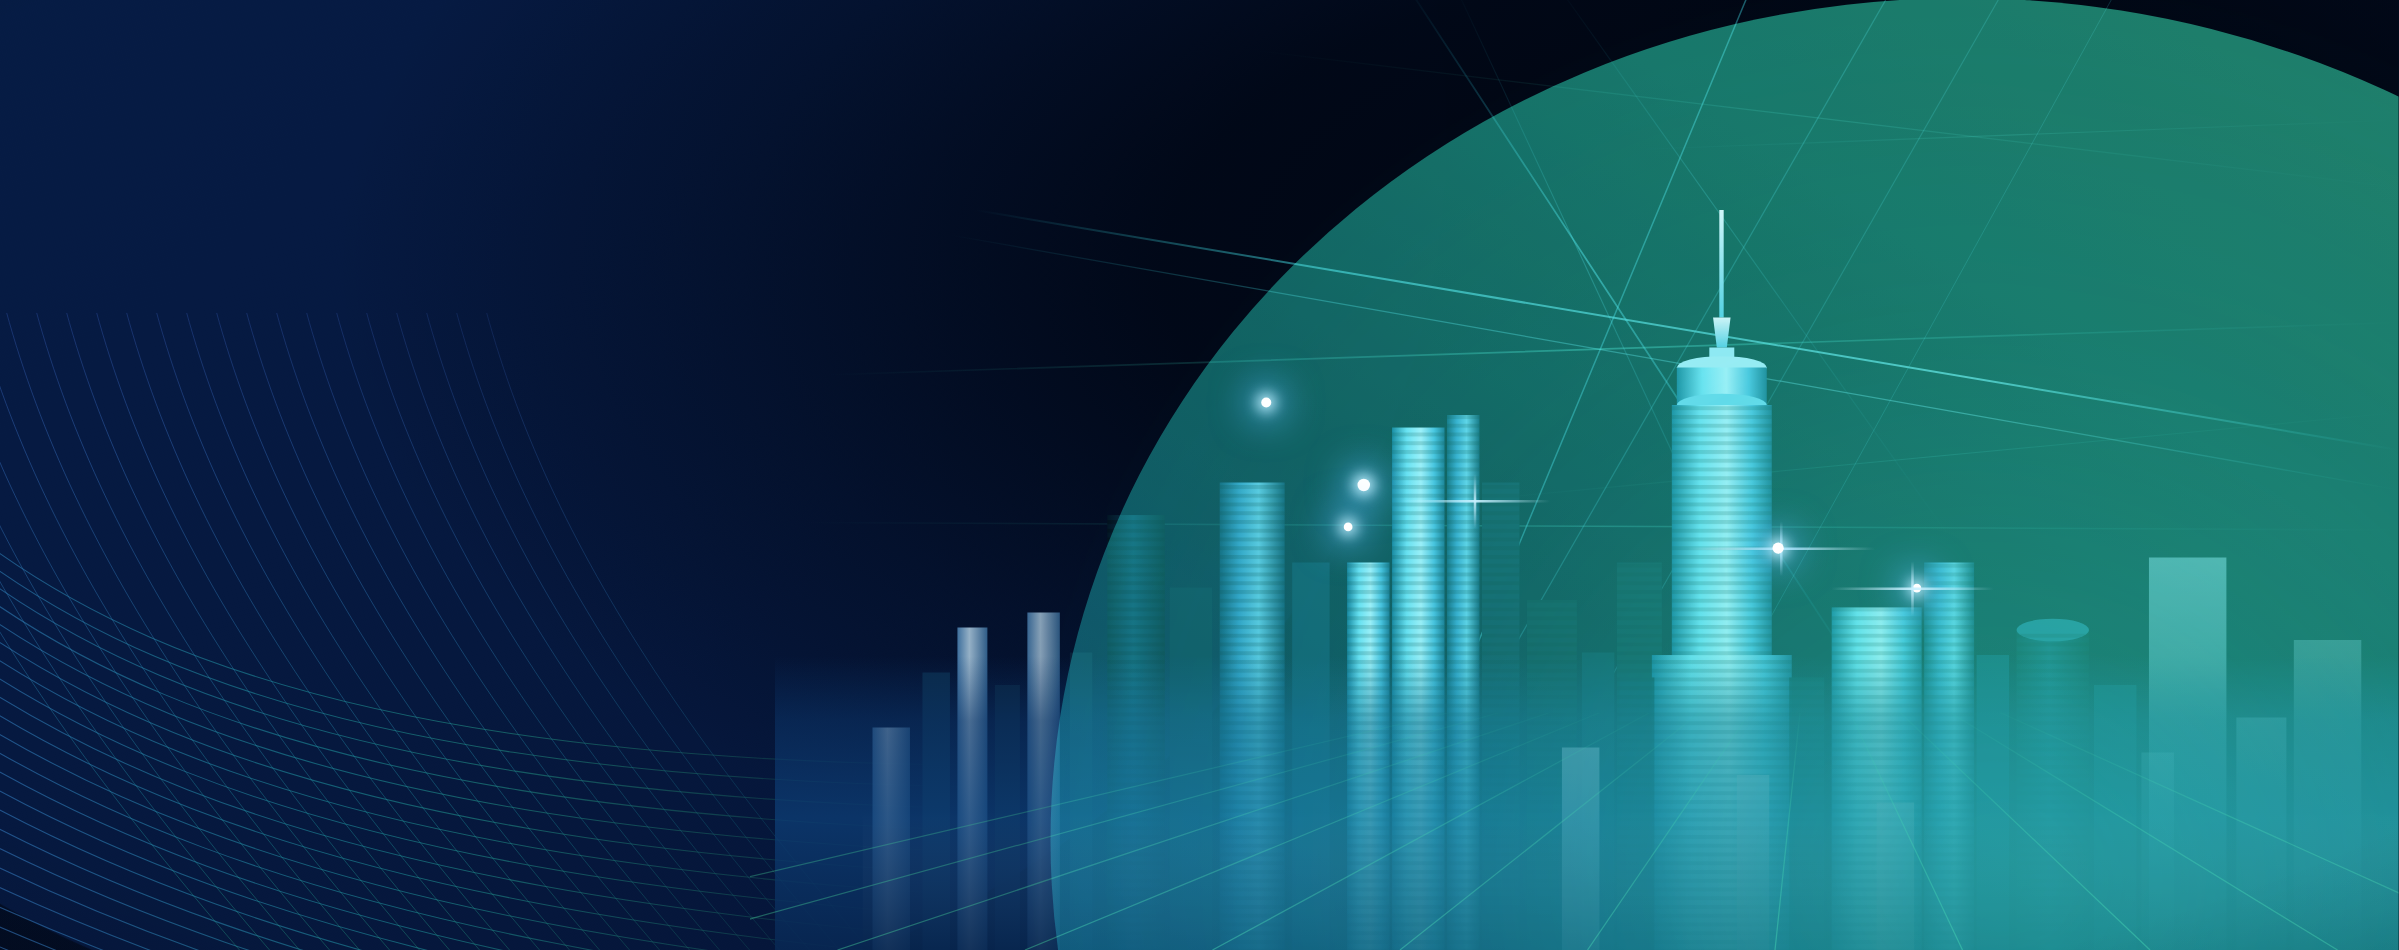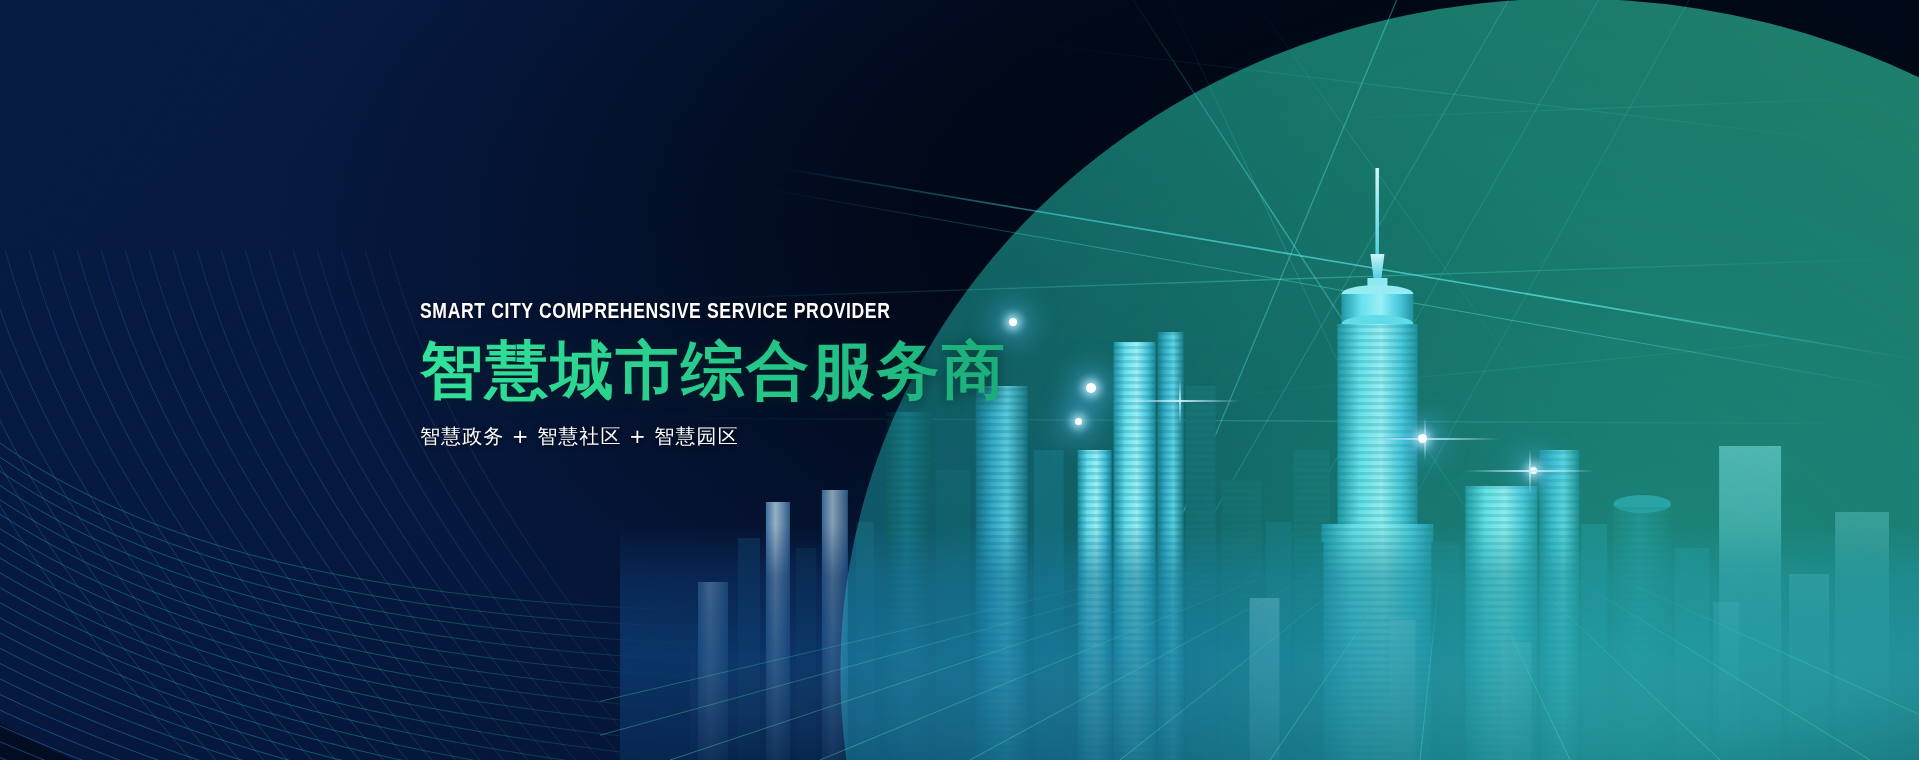--- a/index.html
+++ b/index.html
@@ -444,19 +444,14 @@
   <div class="glow-dot" style="left:1075px; top:418px; width:7px; height:7px;"></div>
   <div class="star" style="left:1120px; top:400px; width:120px;"></div>
   <div class="glow-dot" style="left:1009px; top:318px; width:8px; height:8px;"></div>
   <div class="star" style="left:1350px; top:438px; width:150px;"></div>
   <div class="glow-dot" style="left:1418px; top:434px; width:9px; height:9px;"></div>
   <div class="glow-dot" style="left:1530px; top:467px; width:7px; height:7px;"></div>
   <div class="star" style="left:1465px; top:470px; width:130px;"></div>
 
   <div class="layer vignette"></div>
 
-  <div class="copy">
-    <div class="eyebrow">SMART CITY COMPREHENSIVE SERVICE PROVIDER</div>
-    <div class="headline">智慧城市综合服务商</div>
-    <div class="tagline">智慧政务 + 智慧社区 + 智慧园区</div>
-  </div>
 
 </div>
 
 </body></html>

